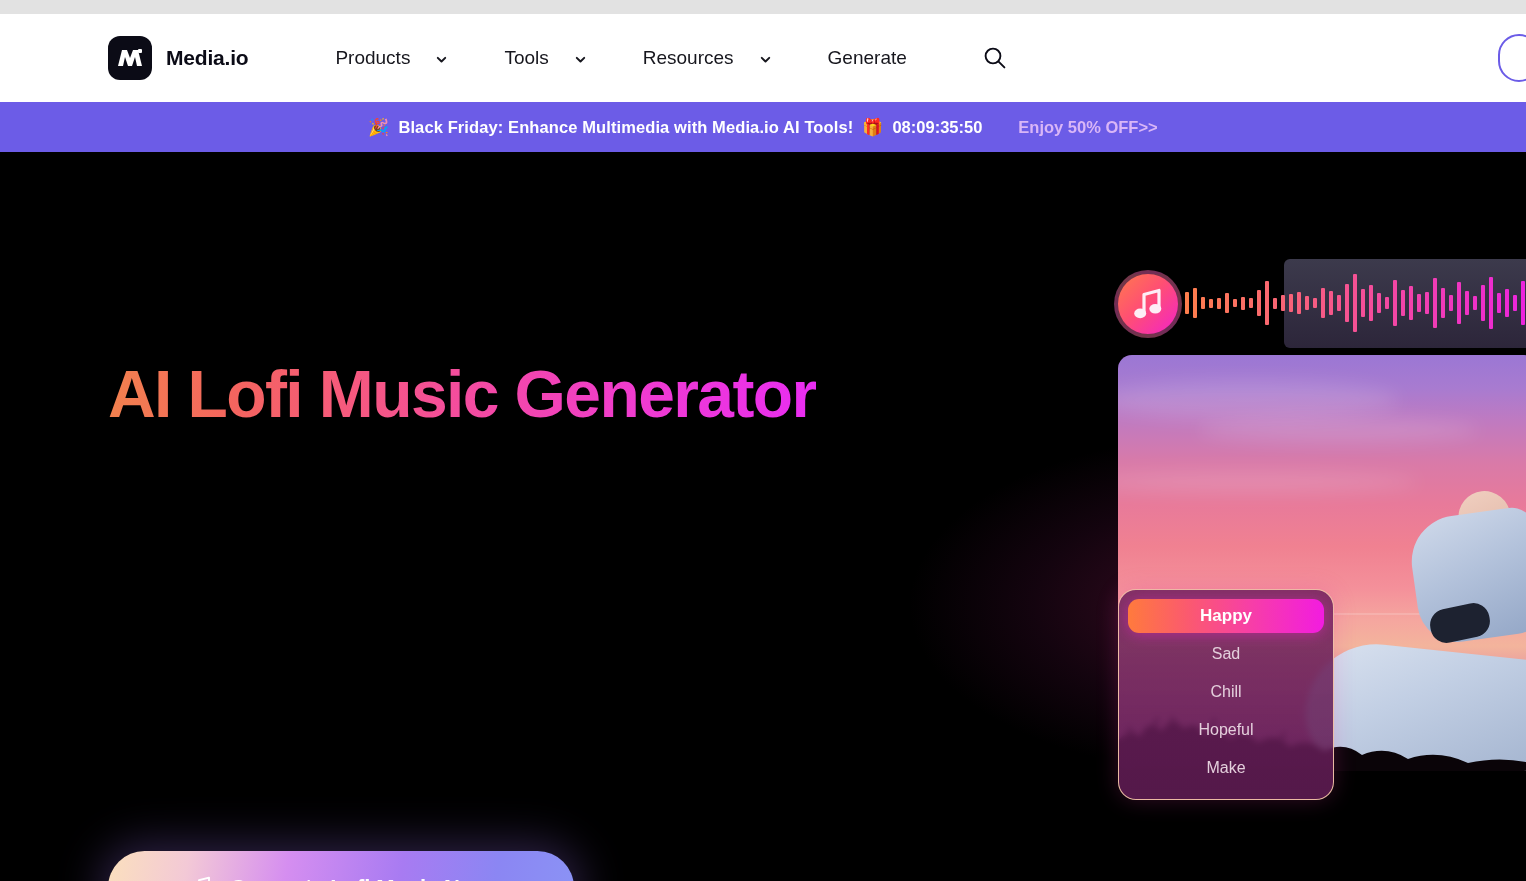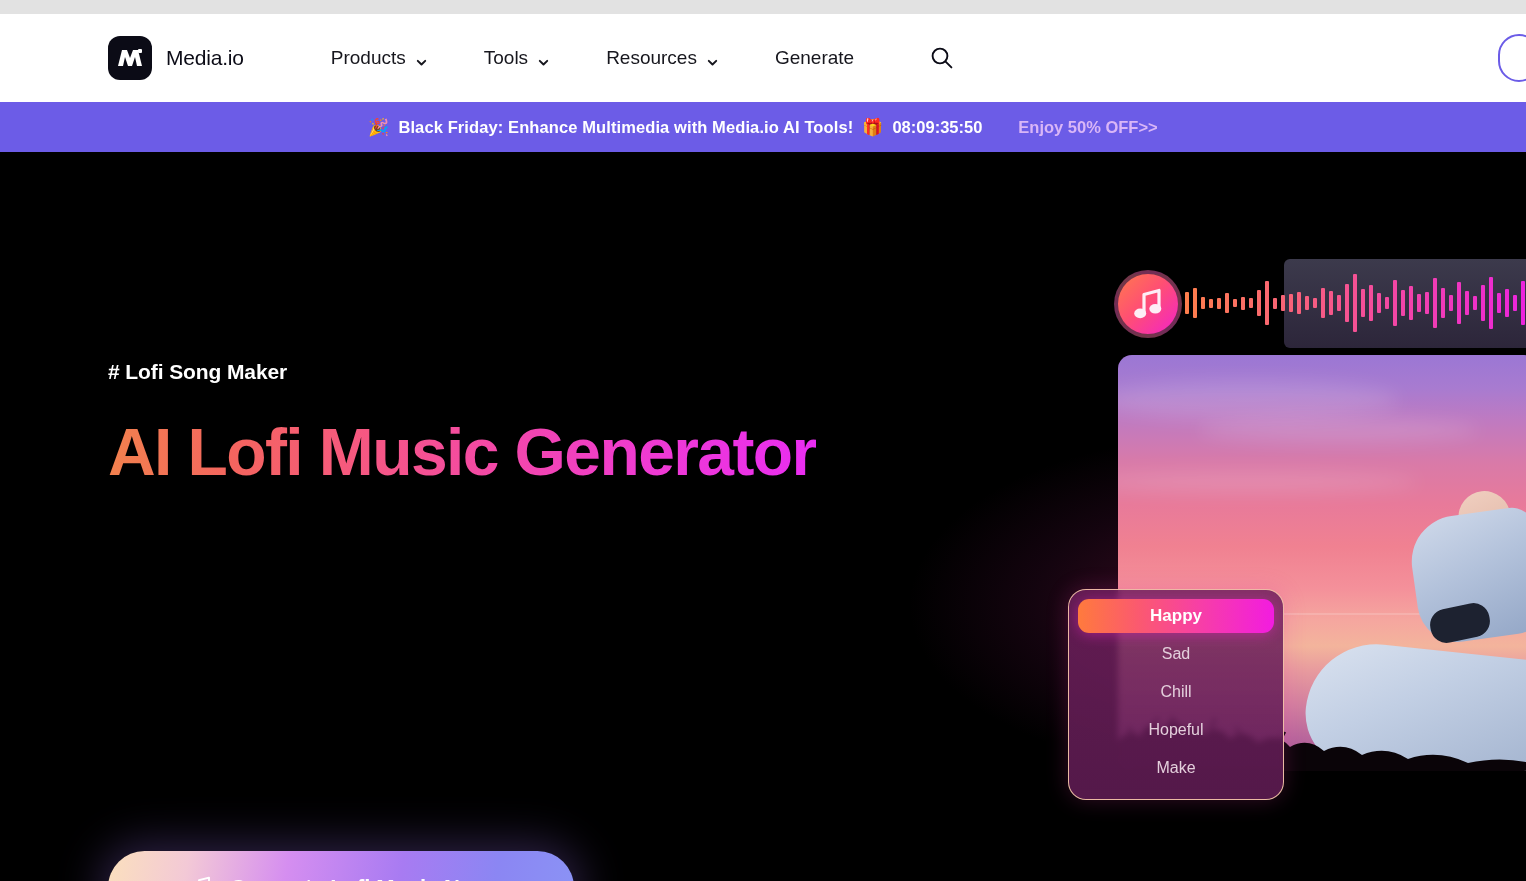--- a/index.html
+++ b/index.html
@@ -27,29 +27,29 @@
     margin-left:108px; cursor:pointer;
   }
   .brand-logo{
     width:44px; height:44px; border-radius:12px;
     background:#0b0b16;
     display:flex; align-items:center; justify-content:center;
     position:relative; flex:none;
   }
   .brand-logo svg{ display:block; }
   .brand-name{
-    font-size:21px; font-weight:400; color:#0b0b16;
+    font-size:21px; font-weight:700; color:#0b0b16;
     letter-spacing:-0.2px;
   }
 
   .nav{
     display:flex; align-items:center; margin-left:59px; gap:0;
   }
   .nav-item{
-    display:flex; align-items:flex-end; gap:9px;
+    display:flex; align-items:center; gap:25px;
     font-size:19px; color:#16161d; font-weight:400;
     padding:0 28px; cursor:pointer; white-space:nowrap;
   }
   .chev{
     width:13px; height:13px; display:block; flex:none;
     margin-top:2px;
   }
   .search-btn{
     margin-left:40px; width:40px; height:40px;
     display:flex; align-items:center; justify-content:center;
@@ -233,21 +233,21 @@
     transform:rotate(-12deg);
   }
   
   .foliage{
     position:absolute; left:0; bottom:0; width:100%; height:88px;
   }
   .foliage svg{ display:block; width:100%; height:100%; }
 
   
   .mood-panel{
-    position:absolute; left:1068px; top:437px;
+    position:absolute; left:1118px; top:437px;
     width:216px; height:211px;
     border-radius:18px;
     border:1.6px solid rgba(255,208,175,0.88);
     background:linear-gradient(180deg, rgba(110,32,92,0.86) 0%, rgba(96,28,84,0.88) 100%);
     padding:9px;
     box-shadow:0 0 22px rgba(230,60,170,0.22);
     backdrop-filter:blur(3px);
   }
   .mood-item{
     height:34px; display:flex; align-items:center; justify-content:center;
@@ -322,21 +322,20 @@
   <span class="promo-gift">🎁</span>
   <span class="promo-timer">08:09:35:50</span>
   <span class="promo-link">Enjoy 50% OFF&gt;&gt;</span>
 </div>
 
 <section class="hero">
 
   <div class="hero-glow"></div>
 
   <div class="hero-copy">
-    <div class="kicker"># Lofi Song Maker</div>
     <h1 class="hero-title">AI Lofi Music Generator</h1>
   </div>
 
   <div class="cta-wrap">
     <button class="cta-btn">
       <span class="cta-note">
         <svg width="19" height="24" viewBox="0 0 19 24" aria-hidden="true">
           <path d="M7 19 V4.2 L17 1.6 V15.2" fill="none" stroke="#ffffff" stroke-width="1.9" stroke-linecap="round" stroke-linejoin="round"></path>
           <ellipse cx="4.3" cy="19.2" rx="4.1" ry="3.3" fill="none" stroke="#ffffff" stroke-width="1.9"></ellipse>
         </svg>

